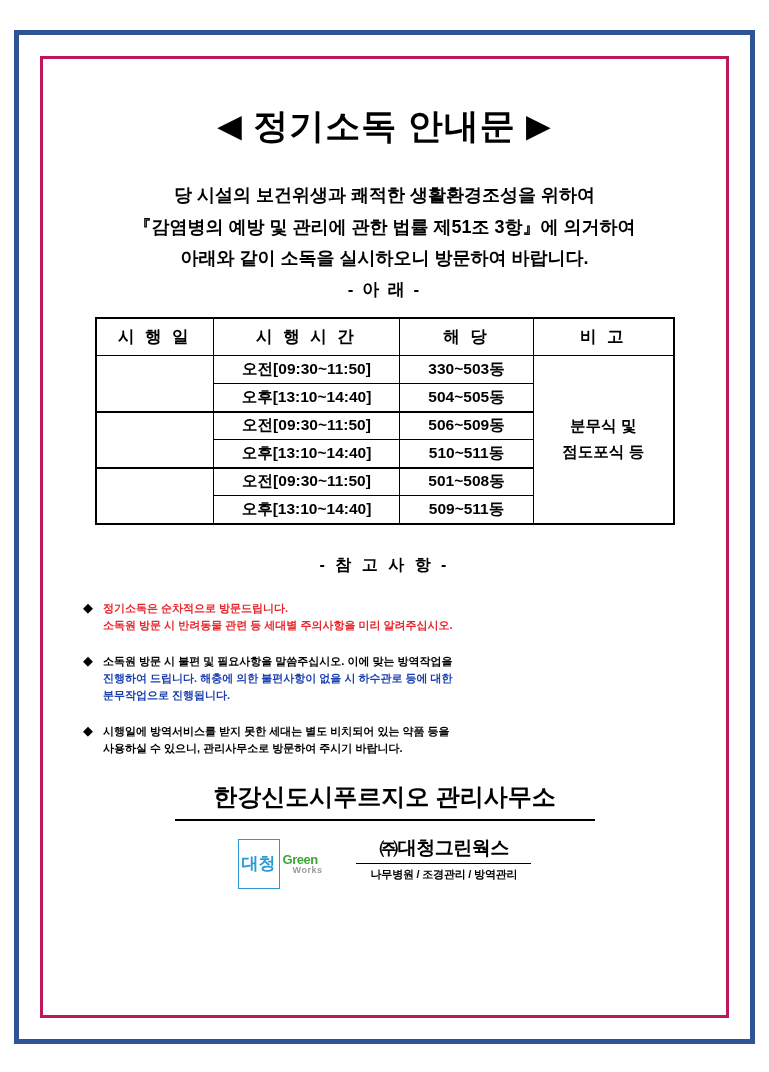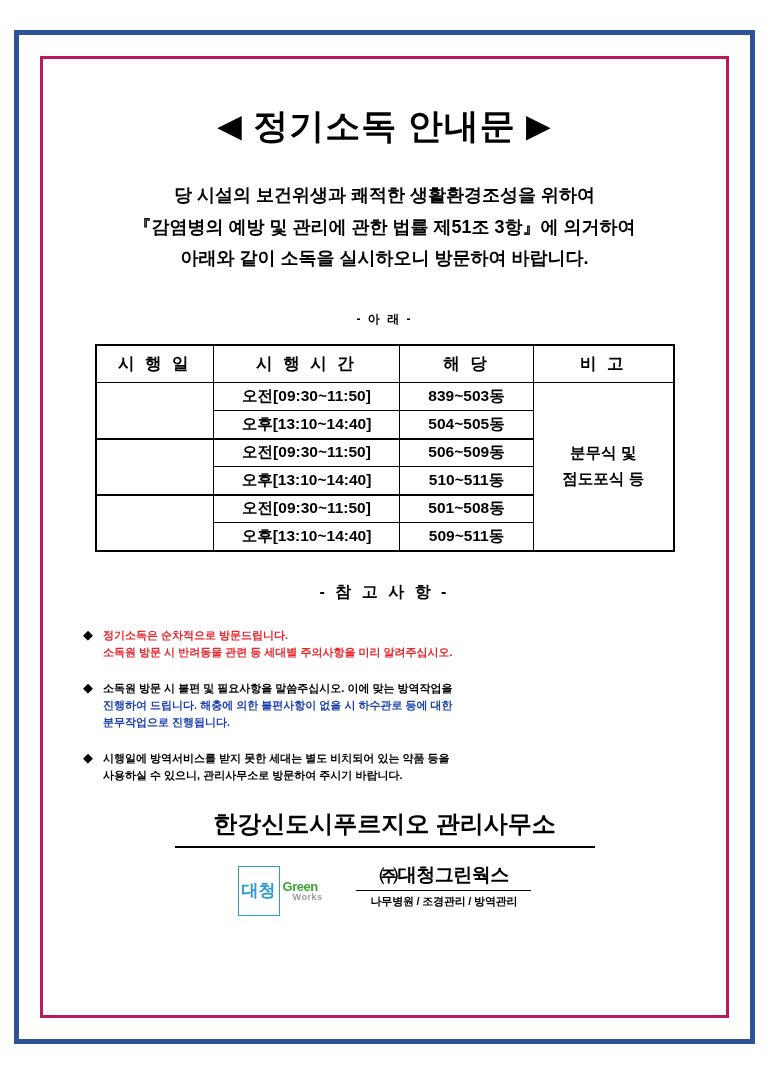--- a/index.html
+++ b/index.html
@@ -63,22 +63,22 @@
   .intro {
     margin-top: 30px;
     font-size: 18px;
     font-weight: bold;
     line-height: 1.75;
   }
   .intro div {
     white-space: nowrap;
   }
   .arae {
-    margin-top: 36px;
-    font-size: 12px;
+    margin-top: 3px;
+    font-size: 17px;
     font-weight: bold;
     letter-spacing: 2px;
   }
   table.schedule {
     margin: 16px auto 0 auto;
     border-collapse: collapse;
     width: 580px;
     table-layout: fixed;
   }
   table.schedule th, table.schedule td {
@@ -249,21 +249,21 @@
             <th>시 행 일</th>
             <th>시 행 시 간</th>
             <th>해  당</th>
             <th>비  고</th>
           </tr>
         </thead>
         <tbody>
           <tr>
             <td rowspan="2"></td>
             <td>오전[09:30~11:50]</td>
-            <td>839~503동</td>
+            <td>330~503동</td>
             <td rowspan="6" class="note-cell">
               <div>분무식 및</div>
               <div>점도포식 등</div>
             </td>
           </tr>
           <tr>
             <td>오후[13:10~14:40]</td>
             <td>504~505동</td>
           </tr>
           <tr class="thick-top">

